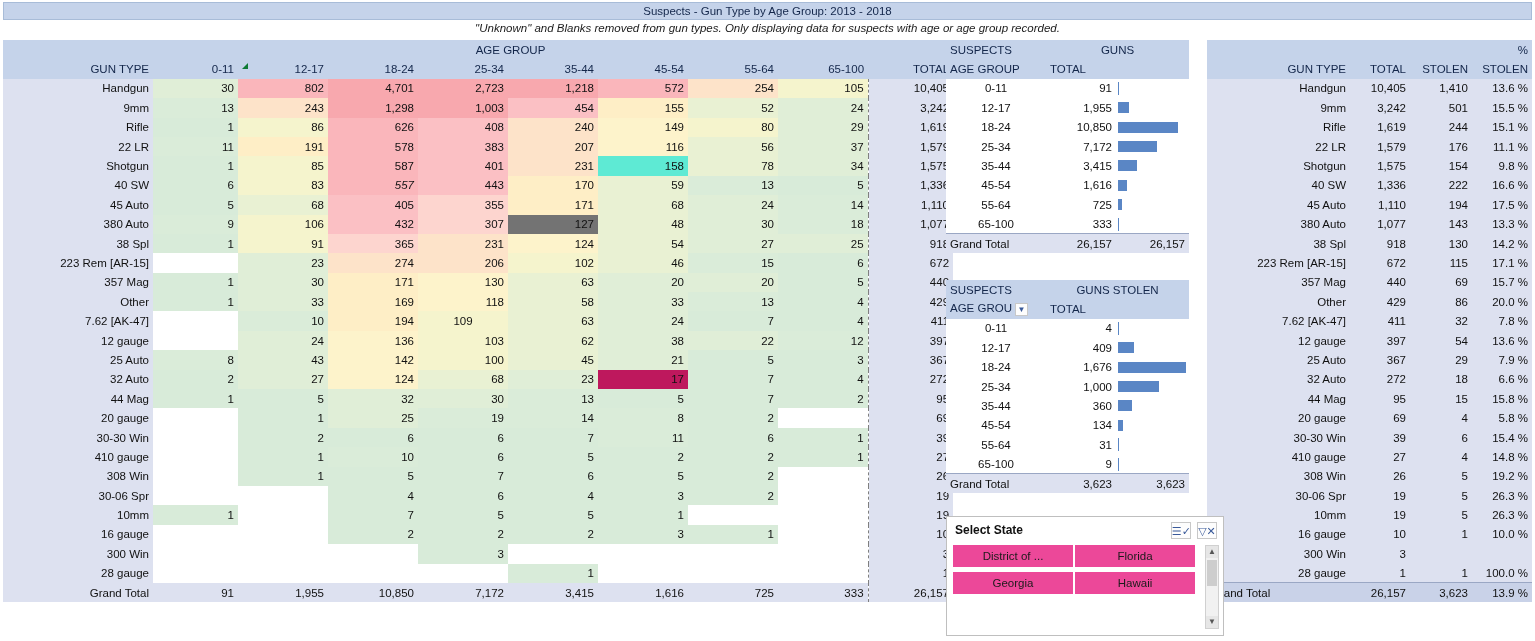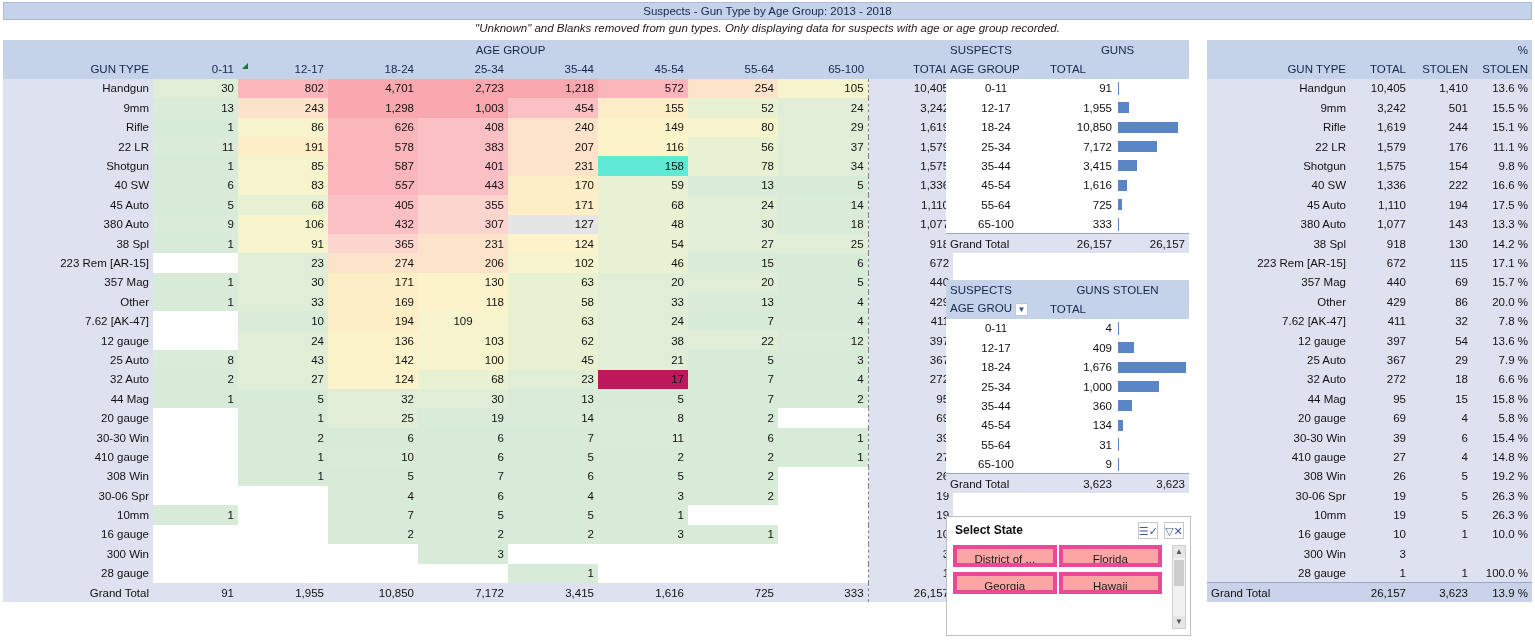--- a/index.html
+++ b/index.html
@@ -96,36 +96,36 @@
 
   
   #pct-panel { left: 1207px; top: 40px; width: 325px; }
   #pct-panel table { width: 325px; }
   .pct-hdr { background:#c5d3ea; color:#13264a; }
   .pct-row td { background:#dde1f0; }
   .pct-total td { background:#c9d2e8; font-weight:bold; border-top:1px solid #9aa7c4; }
 
   
   #slicer {
-    position:absolute; left:946px; top:516px; width:245px; height:120px;
+    position:absolute; left:946px; top:516px; width:278px; height:120px;
     background:#ffffff; border:1px solid #bfbfbf;
     box-shadow: 0 0 0 1px #ffffff inset;
   }
   #slicer .slicer-title {
     position:absolute; left:8px; top:6px; font-weight:bold; font-size:12px; color:#111;
   }
   .slicer-btn-icons { position:absolute; right:6px; top:5px; }
   .sl-icon { display:inline-block; width:20px; height:17px; border:1px solid #c8c8c8; background:#fdfdfd; margin-left:3px; text-align:center; line-height:16px; font-size:11px; color:#3a5a9a;}
   .slicer-items { position:absolute; left:6px; top:28px; right:22px; bottom:4px; overflow:hidden; }
   .sl-item {
     display:inline-block;
     width:calc(50% - 4px);
     height:22px; line-height:20px;
     margin: 0 2px 3px 0;
-    background:#fca5a5; border:4px solid #ec4899;
+    background:#ec4899; border:1px solid #ec4899;
     text-align:center; font-size:11.5px; color:#1b1b1b;
     overflow:hidden; white-space:nowrap;
   }
   .sl-scroll {
     position:absolute; right:4px; top:28px; width:14px; bottom:6px;
     background:#f1f1f1; border:1px solid #d0d0d0;
   }
   .sl-scroll .arrow-up, .sl-scroll .arrow-dn {
     position:absolute; left:0; width:12px; height:12px; background:#e6e6e6; text-align:center; font-size:8px; line-height:12px; color:#555;
   }
@@ -259,21 +259,21 @@
             <td class="r cell" style="background: rgb(224, 238, 215);">24</td>
             <td class="r cell" style="background: rgb(218, 236, 217);">14</td>
             <td class="r lavender dashed-left">1,110</td>
           </tr>
           <tr>
             <td class="r lavender">380 Auto</td>
             <td class="r cell" style="background: rgb(218, 236, 217);">9</td>
             <td class="r cell" style="background: rgb(245, 244, 205);">106</td>
             <td class="r cell" style="background: rgb(251, 192, 196);">432</td>
             <td class="r cell" style="background: rgb(253, 213, 207);">307</td>
-            <td class="r cell" style="background: #e5e5e5; margin-top: 32px;">127</td>
+            <td class="r cell" style="background: #737373; margin-top: 32px;">127</td>
             <td class="r cell" style="background: rgb(233, 241, 211);">48</td>
             <td class="r cell" style="background: rgb(224, 238, 215);">30</td>
             <td class="r cell" style="background: rgb(218, 236, 217);">18</td>
             <td class="r lavender dashed-left">1,077</td>
           </tr>
           <tr>
             <td class="r lavender">38 Spl</td>
             <td class="r cell" style="background: rgb(216, 235, 217);">1</td>
             <td class="r cell" style="background: rgb(245, 244, 205);">91</td>
             <td class="r cell" style="background: rgb(253, 213, 207);">365</td>

